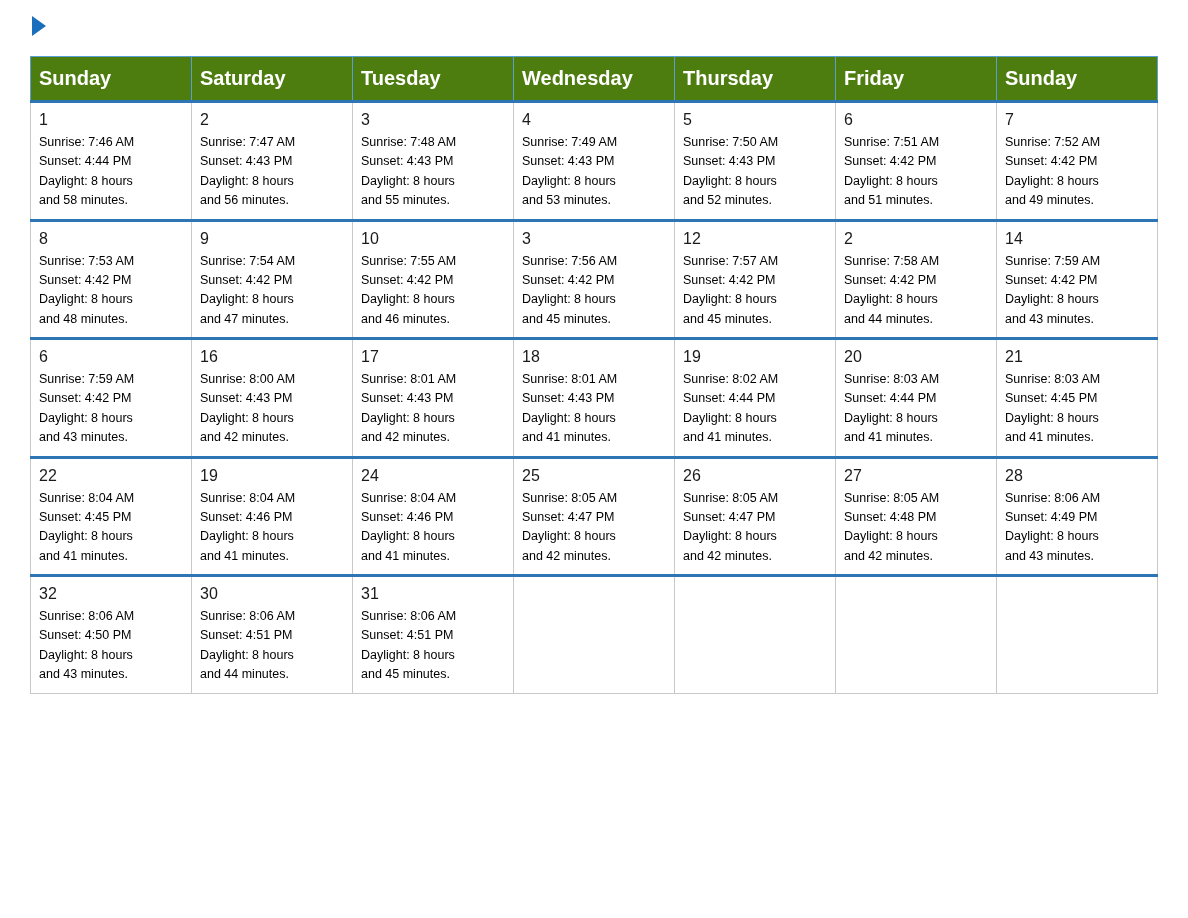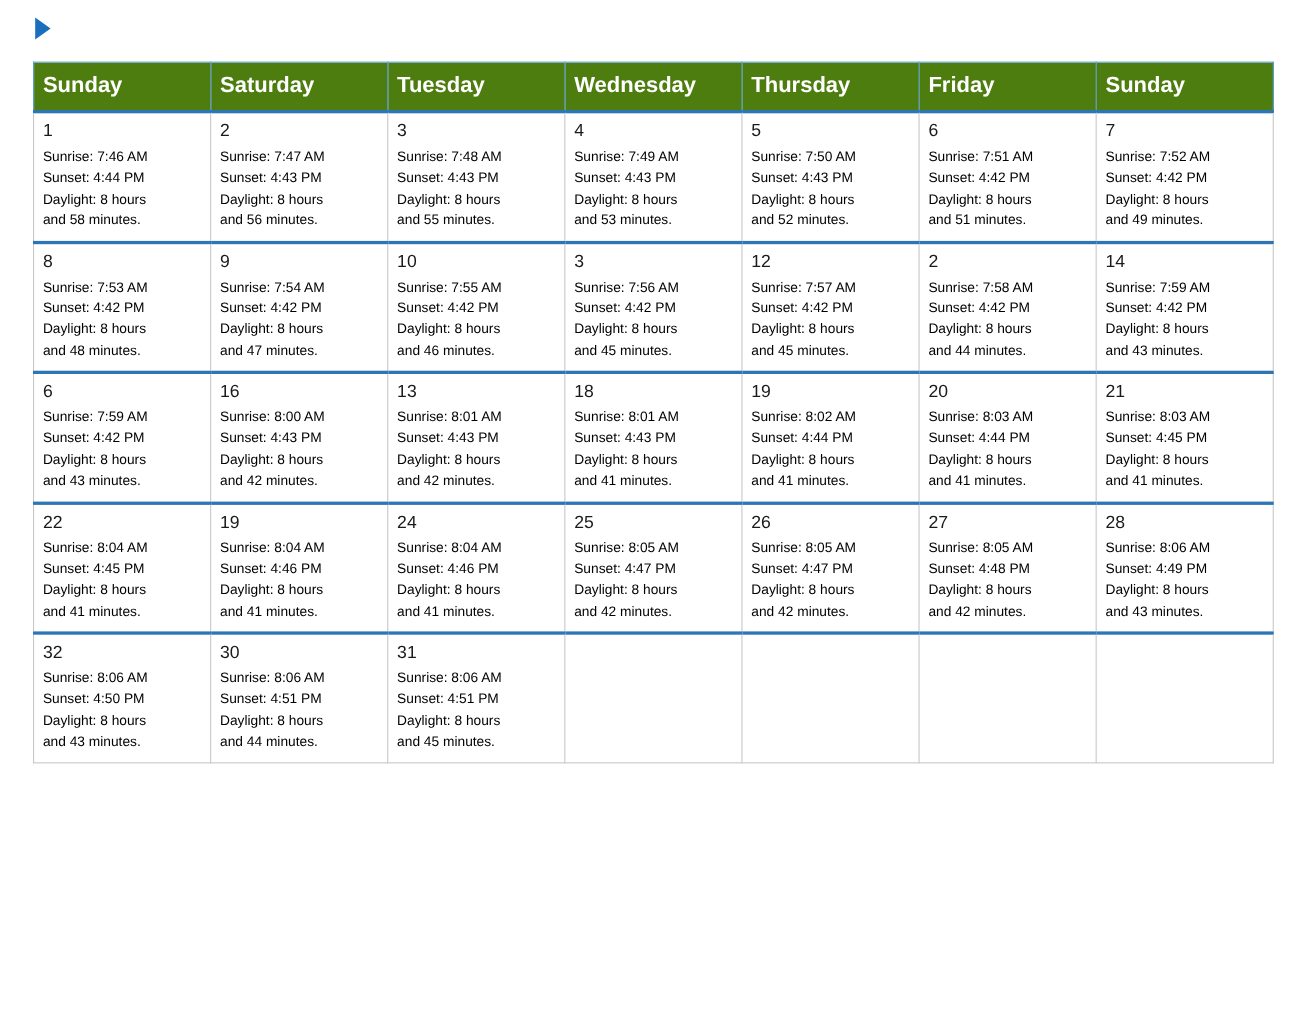--- a/index.html
+++ b/index.html
@@ -283,21 +283,21 @@
         <td>
           <span class="day-number">16</span>
           <div class="day-info">
             Sunrise: 8:00 AM<br>
             Sunset: 4:43 PM<br>
             Daylight: 8 hours<br>
             and 42 minutes.
           </div>
         </td>
         <td>
-          <span class="day-number">13</span>
+          <span class="day-number">17</span>
           <div class="day-info">
             Sunrise: 8:01 AM<br>
             Sunset: 4:43 PM<br>
             Daylight: 8 hours<br>
             and 42 minutes.
           </div>
         </td>
         <td>
           <span class="day-number">18</span>
           <div class="day-info">

